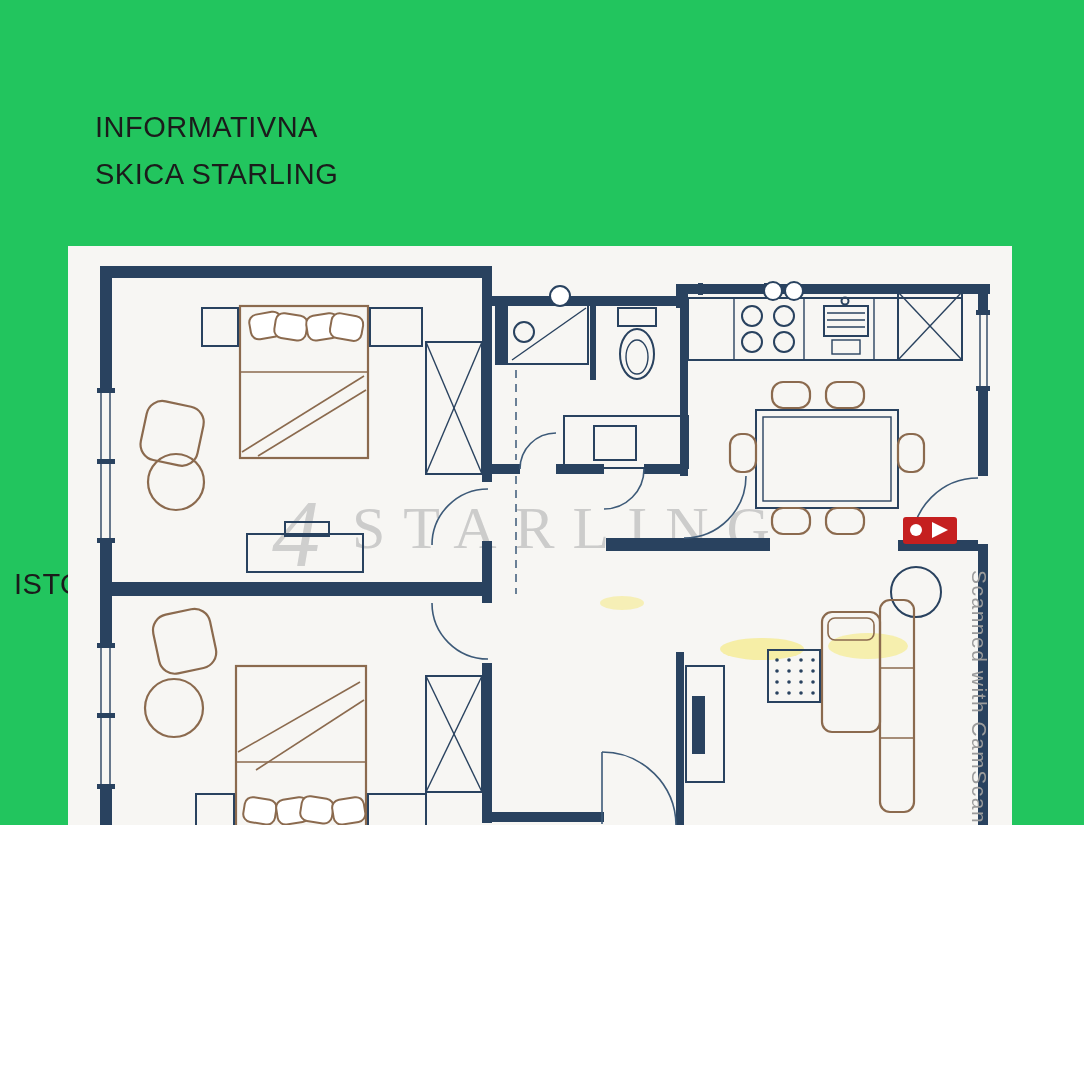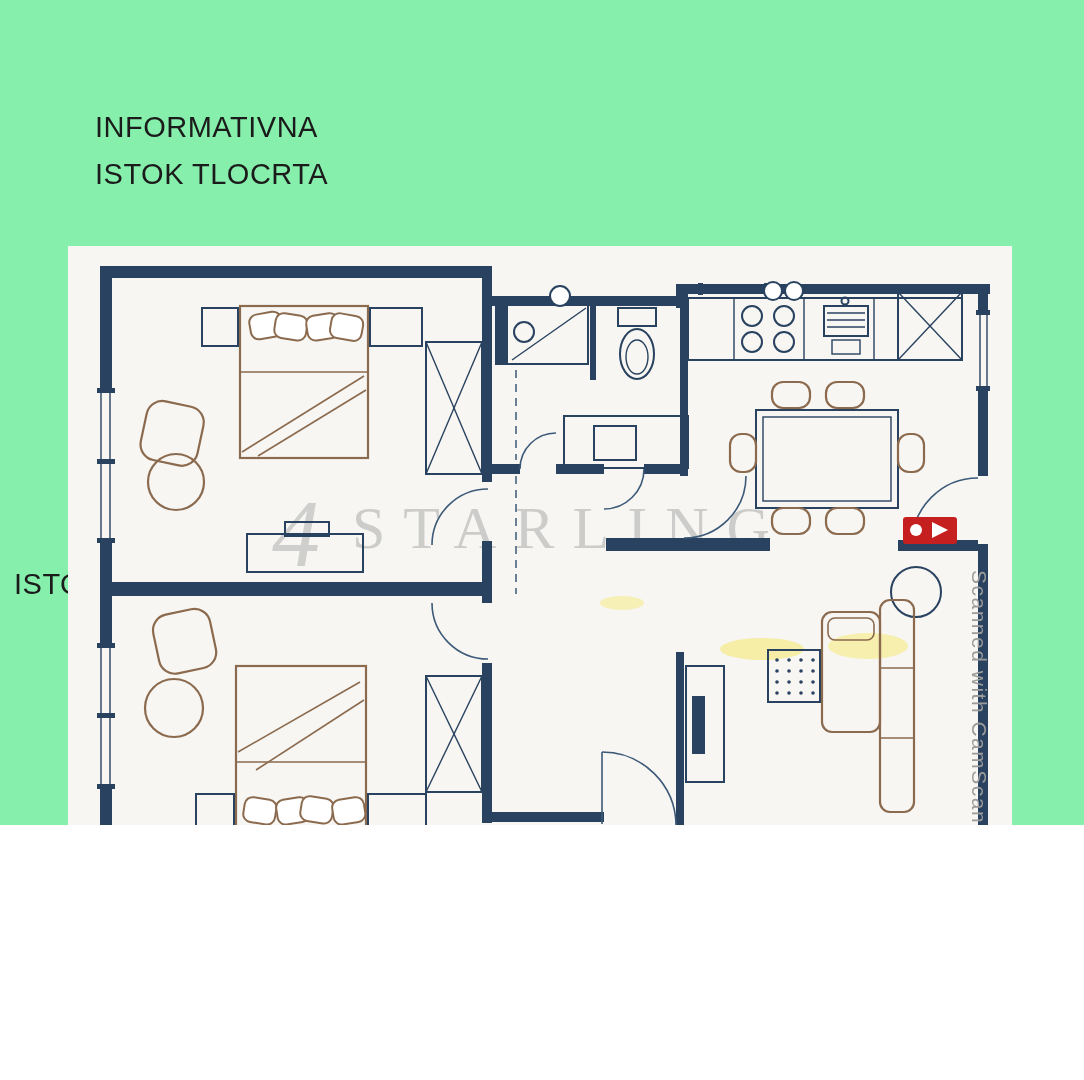--- a/index.html
+++ b/index.html
@@ -1,16 +1,16 @@
 <!DOCTYPE html>
 <html><head>
 <meta charset="utf-8">
 <style>
   html,body{margin:0;padding:0;background:#ffffff;}
-  .canvas{position:relative;width:1084px;height:825px;background:#86efac;overflow:hidden;
+  .canvas{position:relative;width:1084px;height:825px;background:#22c55e;overflow:hidden;
           font-family:"Liberation Sans",sans-serif;}
   .title{position:absolute;left:95px;top:104px;font-size:29px;line-height:47px;
          color:#1b1b1b;letter-spacing:.5px;font-weight:400;}
   .compass{position:absolute;left:14px;top:568px;font-size:29px;color:#1b1b1b;letter-spacing:.5px;}
   svg{position:absolute;left:0;top:0;}
   
   .w   {fill:#29425f;}
   .ln  {stroke:#29425f;stroke-width:2;fill:none;}
   .lnw {stroke:#29425f;stroke-width:1.4;fill:none;}
   .lnf {stroke:#29425f;stroke-width:2;fill:#ffffff;}
@@ -24,21 +24,21 @@
   .wm-text{font-family:"Liberation Serif",serif;font-size:60px;letter-spacing:18px;opacity:.8;}
   .scan-text{font-family:"Liberation Sans",sans-serif;font-size:21px;letter-spacing:1.5px;}
 </style>
 </head>
 <body>
 
 <div class="canvas">
 
   <div class="title">
     <div>INFORMATIVNA</div>
-    <div>ISTOK TLOCRTA</div>
+    <div>SKICA STARLING</div>
   </div>
 
   <div class="compass">ISTOK</div>
 
   <svg width="1084" height="1080" viewBox="0 0 1084 1080">
 
     <rect x="68" y="246" width="944" height="642" fill="#f7f6f3"></rect>
 
     <g>
       <text class="wm-logo" x="272" y="566" fill="#c2c2c2">4</text>

